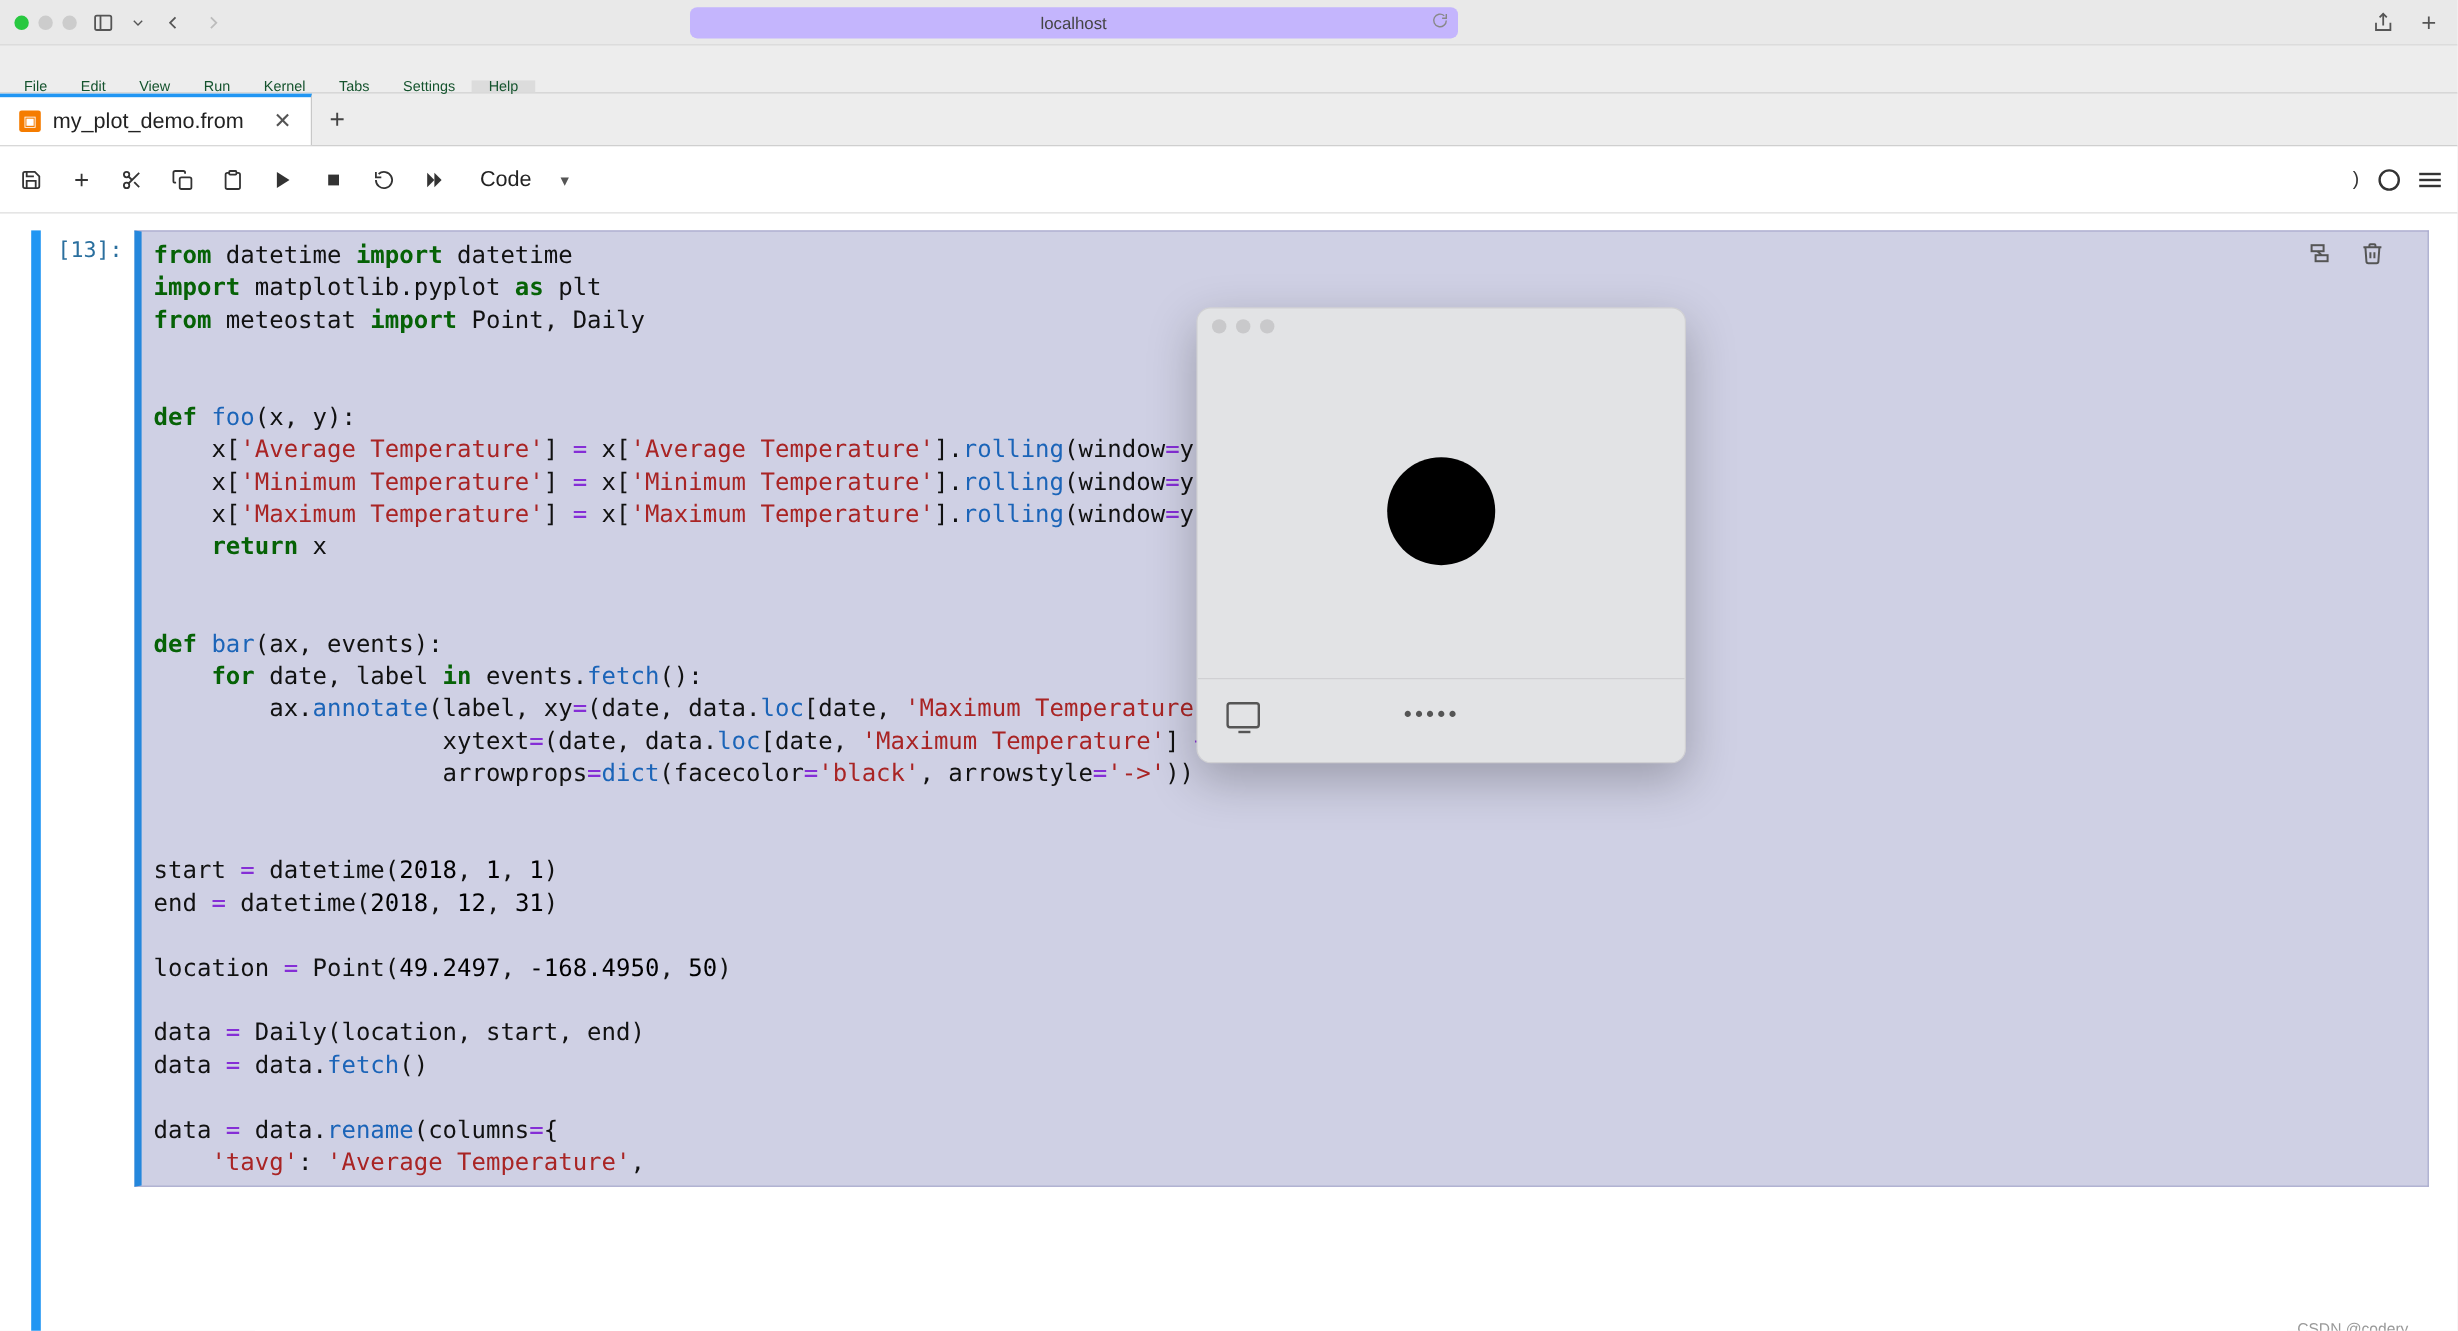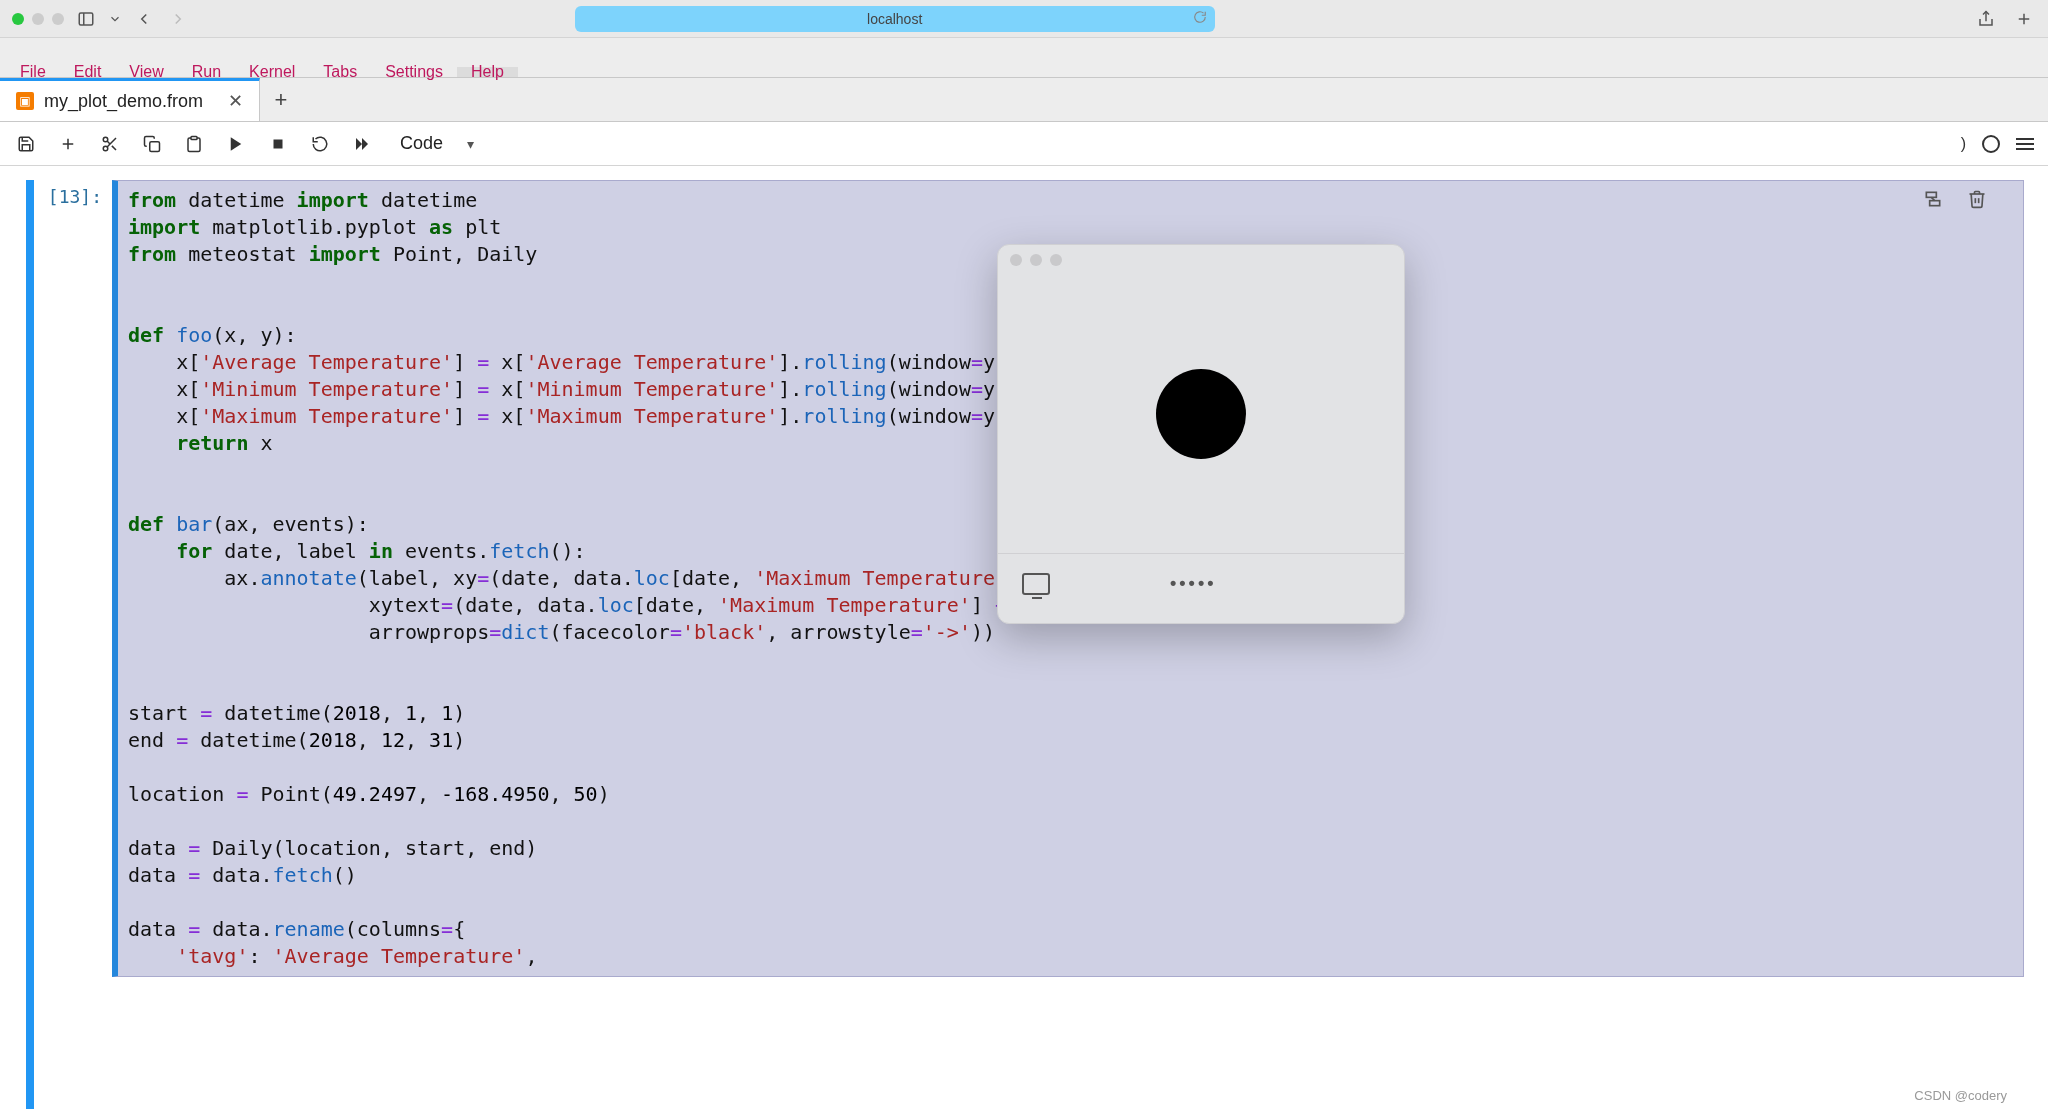--- a/index.html
+++ b/index.html
@@ -5,39 +5,39 @@
   * { margin: 0; padding: 0; box-sizing: border-box; }
   html, body { width: 2048px; height: 1109px; font-family: -apple-system, BlinkMacSystemFont, "Segoe UI", sans-serif; background: #f0f0f0; overflow: hidden; }
 
   
   .browser-chrome { height: 38px; background: #e9e9e9; display: flex; align-items: center; padding: 0 12px; gap: 10px; border-bottom: 1px solid #d4d4d4; }
   .traffic { display: flex; gap: 8px; align-items: center; }
   .dot { width: 12px; height: 12px; border-radius: 50%; background: #ccc; }
   .dot.green { background: #28c840; }
   .chrome-icon { width: 24px; height: 24px; display: flex; align-items: center; justify-content: center; color: #555; }
   .chrome-icon svg { width: 18px; height: 18px; }
-  .urlbar { flex: 0 0 640px; margin: 0 auto; height: 26px; background: #7dd3fc; border-radius: 6px; display: flex; align-items: center; justify-content: center; font-size: 14px; color: #444; position: relative; }
+  .urlbar { flex: 0 0 640px; margin: 0 auto; height: 26px; background: #c4b5fd; border-radius: 6px; display: flex; align-items: center; justify-content: center; font-size: 14px; color: #444; position: relative; }
   .urlbar .reload { position: absolute; right: 8px; color: #888; }
   .chrome-right { margin-left: auto; display: flex; gap: 14px; }
 
   
   .menubar { height: 40px; background: #ededed; display: flex; align-items: stretch; padding: 0 6px; border-bottom: 1px solid #c8c8c8; }
-  .menu-item { display: flex; align-items: center; padding: 0 14px; font-size: 16px; color: #be185d; cursor: pointer; margin-top: 29px; }
+  .menu-item { display: flex; align-items: center; padding: 0 14px; font-size: 12px; color: #14532d; cursor: pointer; margin-top: 29px; }
   .menu-item.active { background: #dcdcdc; }
 
   
   .tabstrip { height: 44px; background: #ededed; display: flex; align-items: stretch; border-bottom: 1px solid #c8c8c8; }
   .nb-tab { display: flex; align-items: center; gap: 10px; padding: 0 16px; background: #fff; border-right: 1px solid #c8c8c8; border-top: 3px solid #2196f3; position: relative; min-width: 260px; }
   .nb-tab .nbicon { width: 18px; height: 18px; background: #f57c00; border-radius: 2px; display: flex; align-items: center; justify-content: center; font-size: 12px; color: #fff; }
   .nb-tab .title { font-size: 18px; color: #222; }
   .nb-tab .close { margin-left: auto; color: #555; font-size: 18px; cursor: pointer; }
   .new-tab { display: flex; align-items: center; justify-content: center; width: 42px; font-size: 22px; color: #444; cursor: pointer; }
 
   
-  .toolbar { height: 44px; background: #fff; border-bottom: 1px solid #d4d4d4; display: flex; align-items: center; padding: 0 14px; gap: 18px; }
+  .toolbar { height: 56px; background: #fff; border-bottom: 1px solid #d4d4d4; display: flex; align-items: center; padding: 0 14px; gap: 18px; }
   .tbtn { width: 24px; height: 24px; display: flex; align-items: center; justify-content: center; color: #333; cursor: pointer; }
   .tbtn svg { width: 18px; height: 18px; }
   .cell-type { display: flex; align-items: center; gap: 24px; font-size: 18px; color: #222; padding: 0 8px; cursor: pointer; }
   .chev { font-size: 14px; color: #555; }
 
   .toolbar-right { margin-left: auto; display: flex; align-items: center; gap: 16px; color: #333; }
   .circle-o { width: 18px; height: 18px; border: 2px solid #333; border-radius: 50%; }
   .ham { display: flex; flex-direction: column; gap: 3px; }
   .ham span { width: 18px; height: 2px; background: #333; }
 

